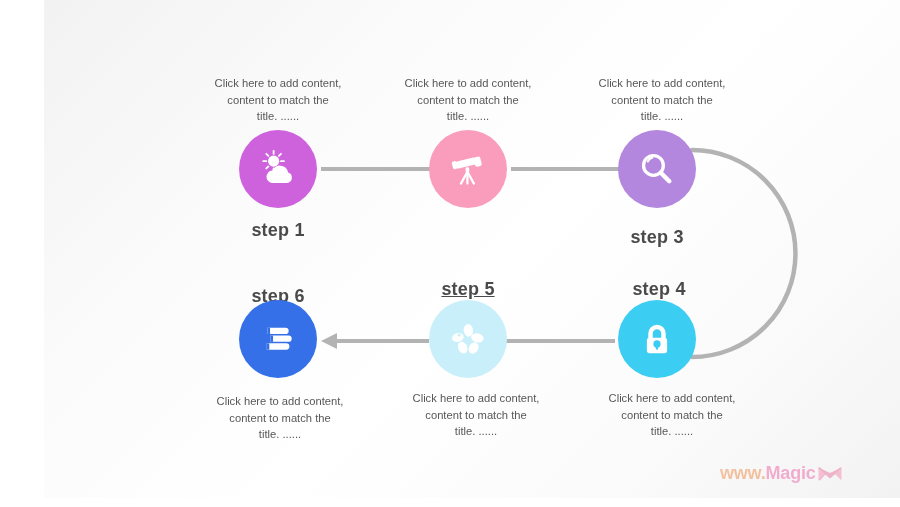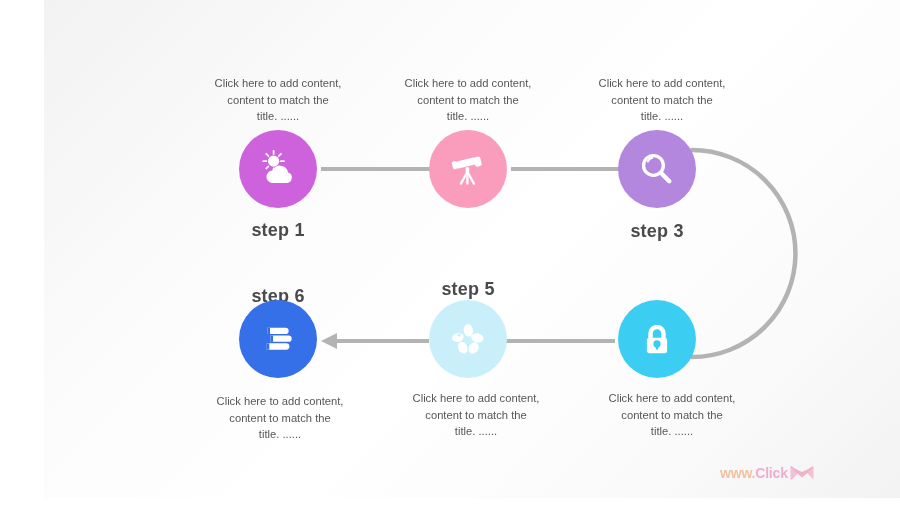--- a/index.html
+++ b/index.html
@@ -65,21 +65,21 @@
     color: #575757;
   }
 
   
   #watermark {
     position: absolute;
     left: 676px;
     top: 463px;
     display: flex;
     align-items: center;
-    font-size: 14px;
+    font-size: 18px;
     font-weight: bold;
     letter-spacing: -0.2px;
     opacity: 0.62;
   }
   #watermark .wm-www { color: #f0a06a; }
   #watermark .wm-magic { color: #ee7fb4; }
   #watermark .wm-diagram { color: #b98fd4; }
   #watermark .wm-mark {
     position: relative;
     width: 26px;
@@ -184,23 +184,24 @@
         <g fill="none" stroke="#ffffff">
           <circle cx="19.5" cy="19.5" r="12.5" stroke-width="4.2"></circle>
           <path d="M12.5 14.5 a8.5 8.5 0 0 1 5.5 -4.6" stroke-width="2.6" stroke-linecap="round"></path>
           <line x1="28.8" y1="28.8" x2="39.5" y2="39.5" stroke-width="5.6" stroke-linecap="round"></line>
         </g>
       </svg>
     </span>
   </div>
 
   <div class="step-label" style="left:154px; top:220px;">step 1</div>
-  <div class="step-label" style="left:533px; top:221px;">step 3</div>
-
-  <div class="step-label" style="left:344px; top:279px;">step 5</div>
+  <div class="step-label" style="left:533px; top:227px;">step 3</div>
+
+  <div class="step-label" style="left:535px; top:279px;">step 4</div>
+  <div class="step-label" style="left:344px; top:279px;text-decoration:underline;">step 5</div>
   <div class="step-label" style="left:154px; top:286px;">step 6</div>
 
   <div class="node" style="left:574px; top:300px; background:#3ccdf2;">
     <span>
       <svg width="38" height="38" viewBox="0 0 48 48">
         <g fill="#ffffff">
           <path d="M24 6 a11 11 0 0 1 11 11 v6.5 h-5.6 V17
                    a5.4 5.4 0 0 0 -10.8 0 v6.5 H13 V17 A11 11 0 0 1 24 6 Z"></path>
           <rect x="11.2" y="22.5" width="25.6" height="19.5" rx="3.4"></rect>
           <circle cx="24" cy="30.3" r="4.6" fill="#3ccdf2"></circle>
@@ -253,21 +254,21 @@
   </div>
 
   <div class="body-text" style="left:535px; top:390px;">
     <div>Click here to add content,</div>
     <div>content to match the</div>
     <div>title. ......</div>
   </div>
 
   <div id="watermark">
     <span class="wm-www">www.</span>
-    <span class="wm-magic">Click</span>
+    <span class="wm-magic">Magic</span>
     <span class="wm-mark">
       <svg width="26" height="20" viewBox="0 0 26 20">
         <g fill="none" stroke="#f08ab0" stroke-width="2">
           <path d="M2 4 L7.5 10 L2 16 L7.5 10 Z"></path>
           <path d="M2 4 L13 13 L24 4 L13 13 Z" stroke="#e47fa8"></path>
         </g>
         <g fill="#f3a0bd">
           <path d="M1.5 3.5 L8 10 L1.5 16.5 Z"></path>
           <path d="M24.5 3.5 L18 10 L24.5 16.5 Z"></path>
           <path d="M1.5 3.5 L13 14.5 L24.5 3.5 L13 9 Z" fill="#e98bae"></path>

